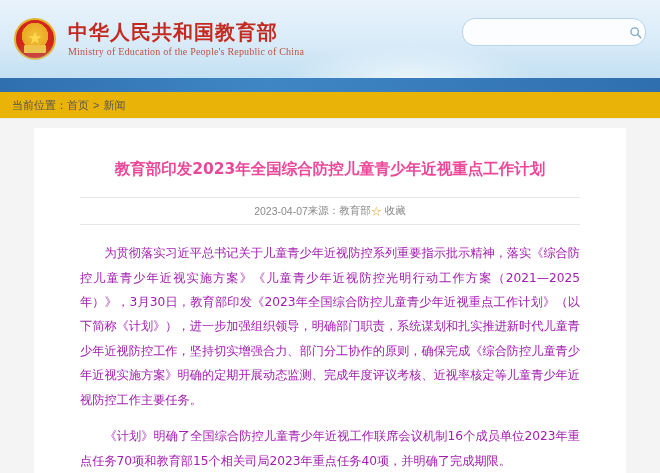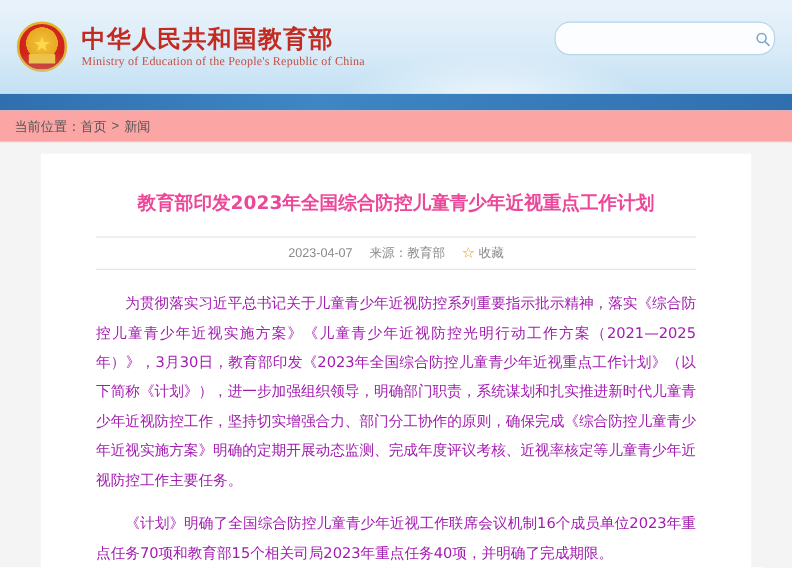--- a/index.html
+++ b/index.html
@@ -138,21 +138,21 @@
   }
 
   
   .breadcrumb {
     height: 26px;
     display: flex;
     align-items: center;
     padding-left: 12px;
     font-size: 11px;
     color: #555;
-    background: #fca5a5;
+    background: #eab308;
     border-bottom: 1px solid #ececec;
   }
   .breadcrumb a, .breadcrumb span {
     color: #555;
     text-decoration: none;
   }
   .crumb-sep { margin: 0 4px; color: #999; }
 
   
   .page-wrap {
@@ -179,21 +179,20 @@
     line-height: 1.5;
     margin: 6px 0 16px 0;
   }
   .meta-bar {
     border-top: 1px solid #e6e6e6;
     border-bottom: 1px solid #e6e6e6;
     padding: 6px 0;
     display: flex;
     align-items: center;
     justify-content: center;
-    gap: 14px;
     font-size: 10.5px;
     color: #8a8a8a;
   }
   .meta-item { white-space: nowrap; }
   .fav {
     display: inline-flex;
     align-items: center;
     gap: 3px;
     color: #8a8a8a;
     cursor: pointer;

